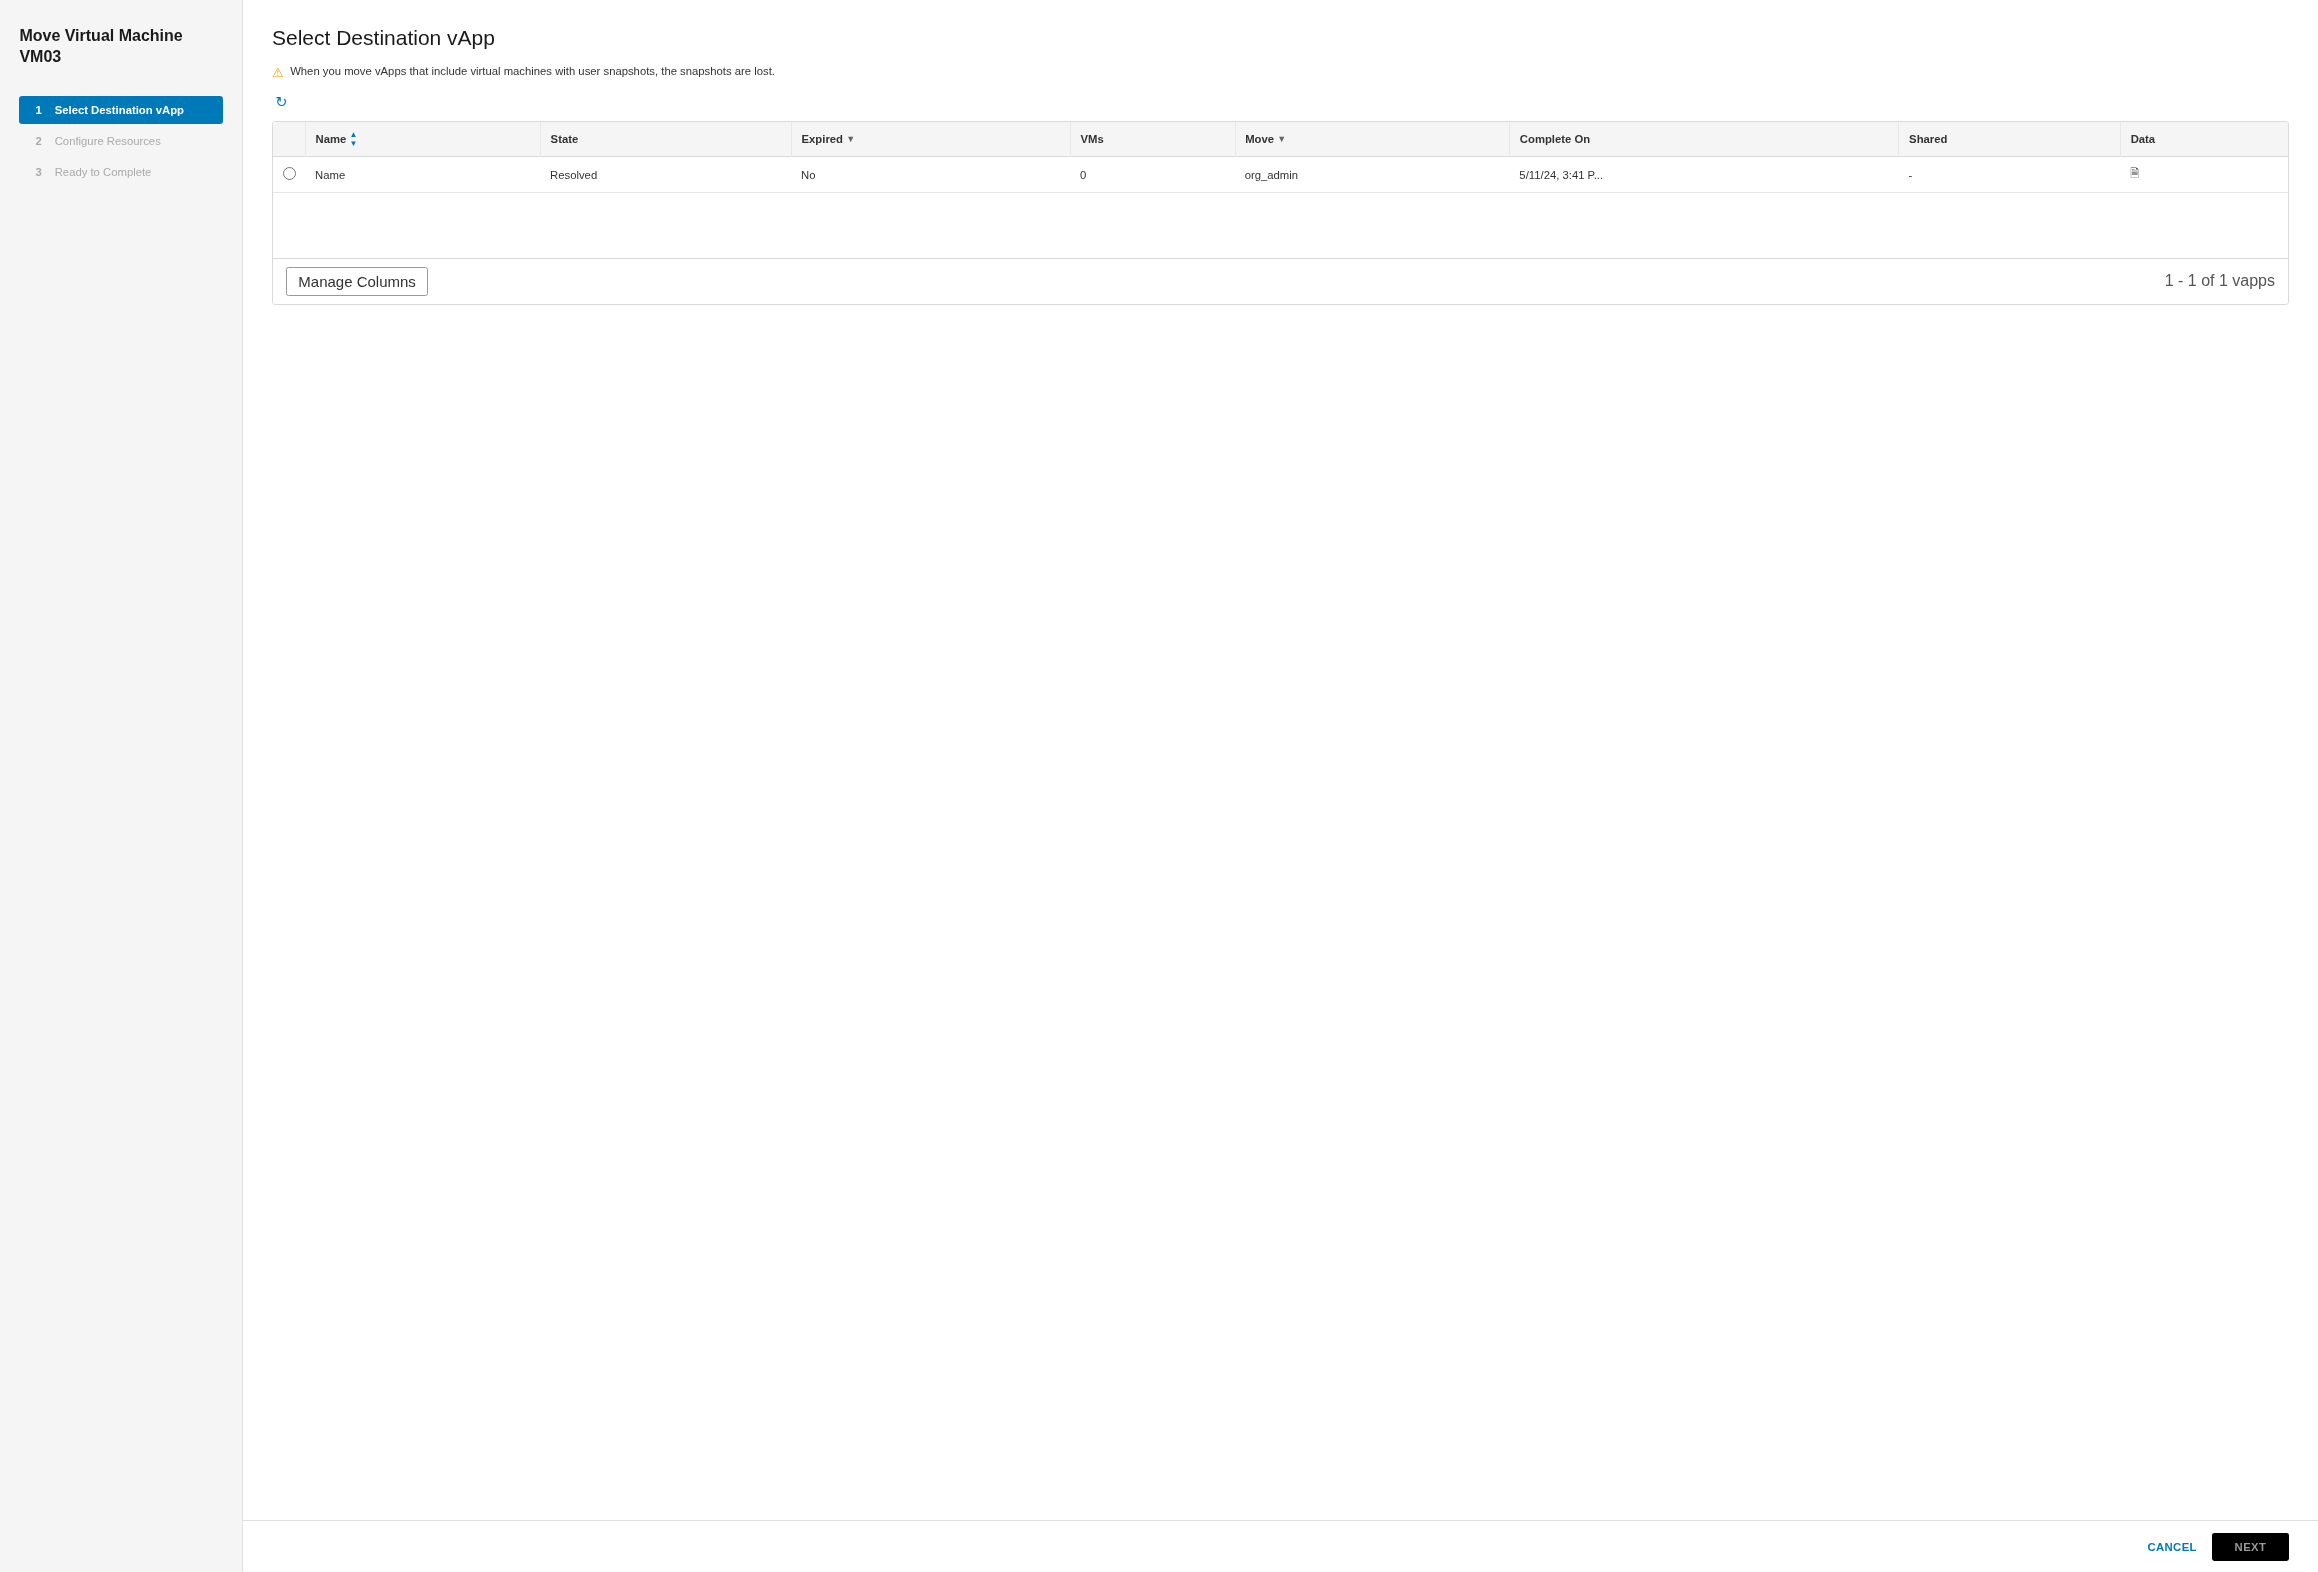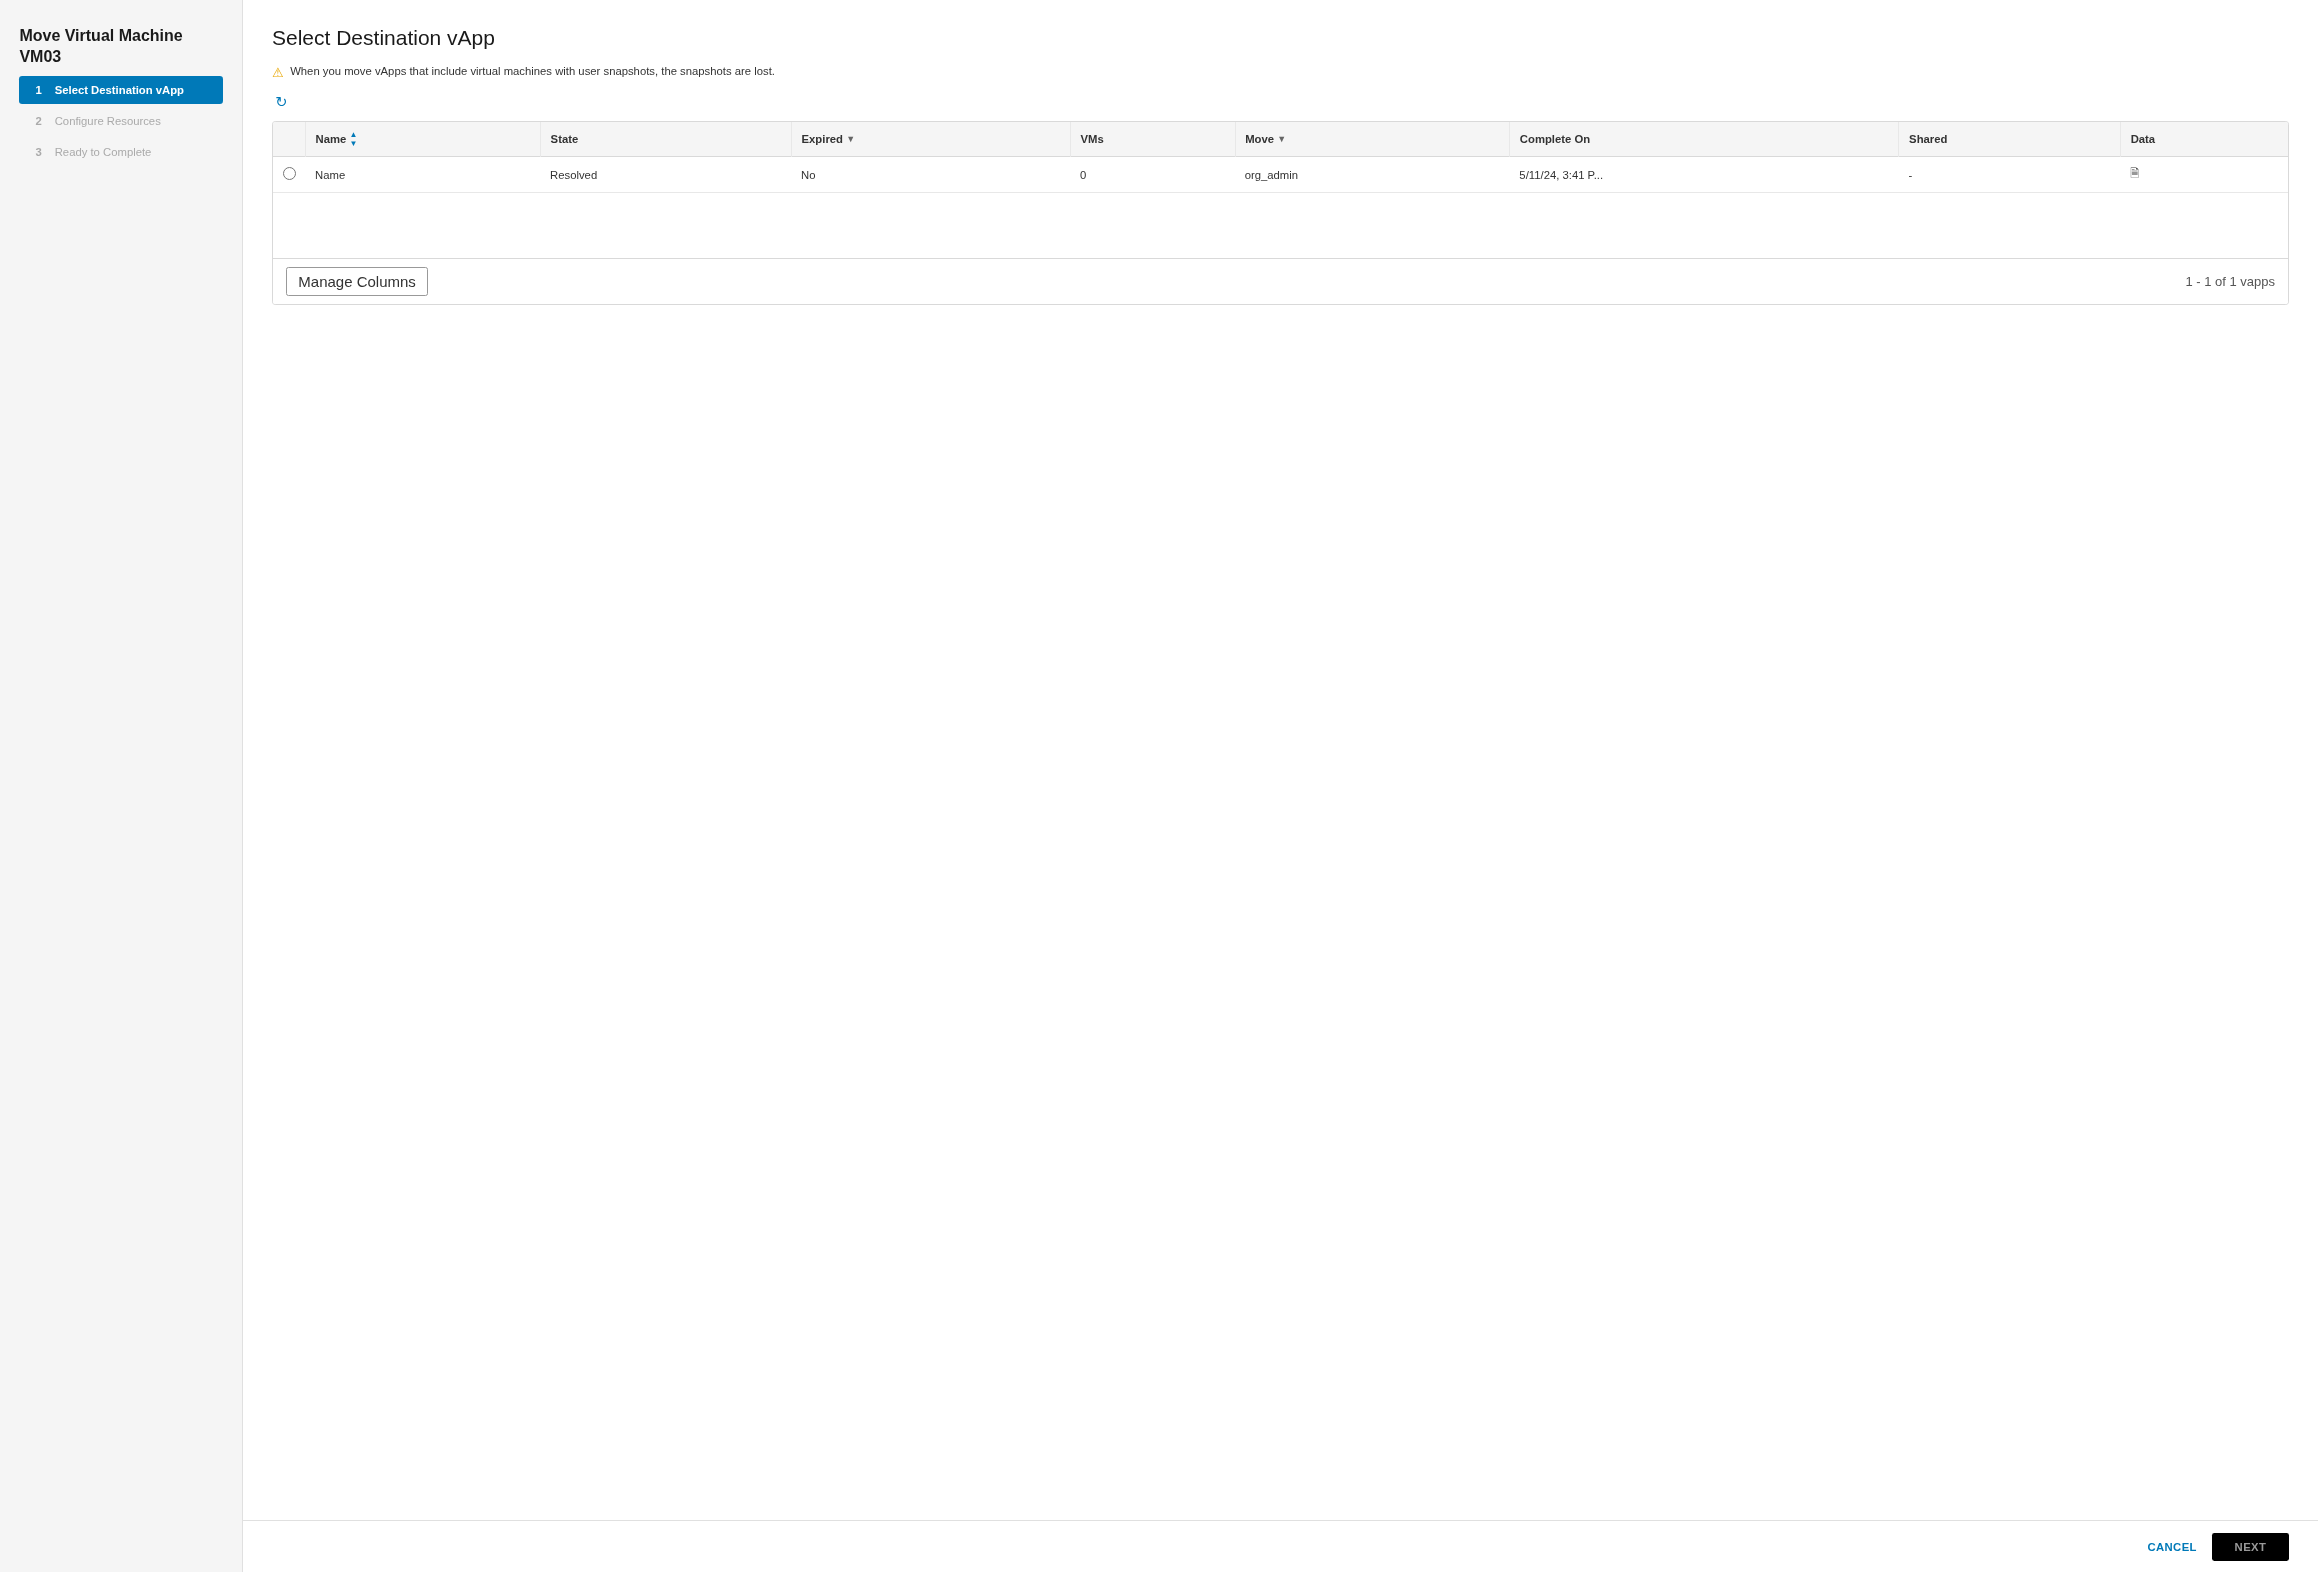--- a/index.html
+++ b/index.html
@@ -23,21 +23,21 @@
       background: #f5f5f5;
       padding: 26px 19.4px;
       flex-shrink: 0;
       border-right: 0.8px solid #e0e0e0;
     }
     .sidebar-title {
       font-size: 16px;
       font-weight: 600;
       color: #1a1a1a;
       line-height: 1.3;
-      margin-bottom: 8px;
+      margin-bottom: 28px;
     }
     .sidebar-steps {
       list-style: none;
     }
     .sidebar-step {
       display: flex;
       align-items: center;
       gap: 8px;
       padding: 8px 11.3px;
       border-radius: 3.2px;
@@ -177,21 +177,21 @@
     .manage-columns-btn {
       border: 0.8px solid #999;
       background: #fff;
       color: #333;
       padding: 4.9px 11.3px;
       font-size: 15px;
       border-radius: 2.4px;
       cursor: pointer;
     }
     .pagination-text {
-      font-size: 13px;
+      font-size: 16px;
       color: #555;
     }
     
     .bottom-bar {
       background: #fff;
       border-top: 0.8px solid #e0e0e0;
       padding: 11.3px 29px;
       display: flex;
       justify-content: flex-end;
       align-items: center;

